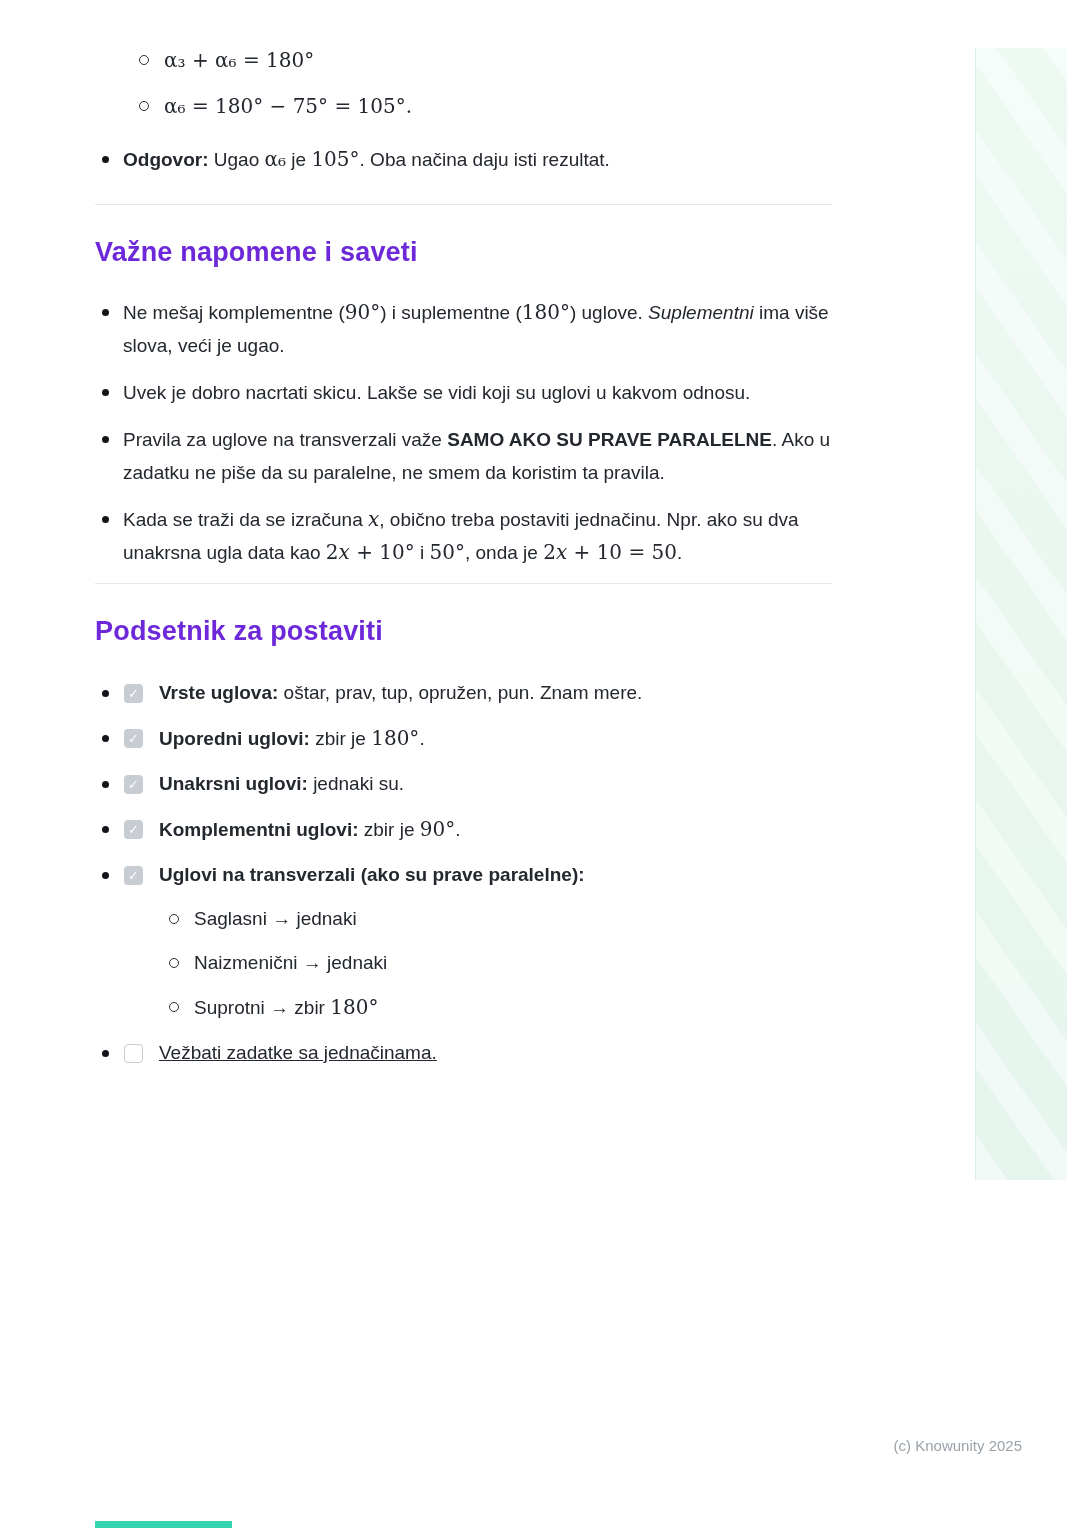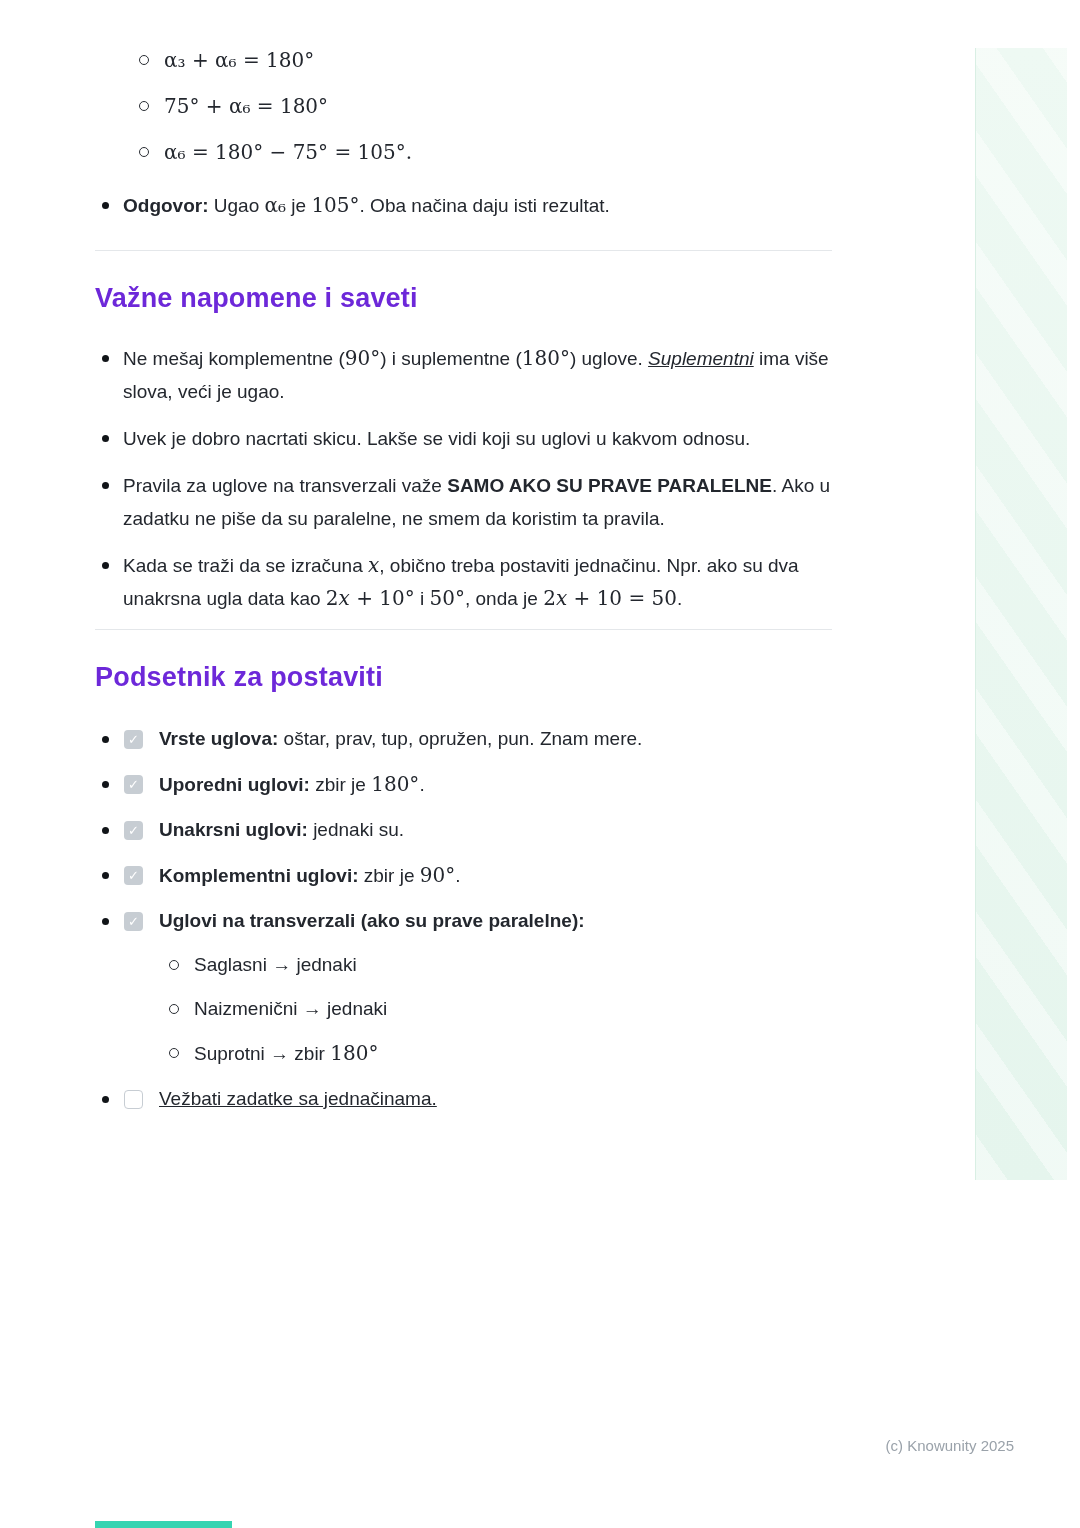--- a/index.html
+++ b/index.html
@@ -90,44 +90,41 @@
   }
   .checkbox[data-checked="false"] { background:#ffffff; border:1.5px solid #c7cdd3; }
 
   .check-sub-list { margin-top:12px; margin-left:8px; }
   .check-sub-list .sub-item { margin-bottom:12px; line-height:32px; }
   .last-check-item { margin-top:12px;text-decoration:underline; }
 
   
   .t-n { font-style:normal; font-weight:400; }
   .t-b { font-weight:700; }
-  .t-i { font-style:italic;text-decoration:underline; }
+  .t-i { font-style:italic; }
   .t-m { font-family:"DejaVu Serif","Liberation Serif",serif; font-size:20px; }
   .t-mi { font-family:"DejaVu Serif","Liberation Serif",serif; font-style:italic; font-size:20px; }
 
   .footer {
-    position:absolute; top:1437px; right:66px;
+    position:absolute; top:1437px; right:58px;
     font-size:15px; color:#9aa2aa;
   }
 </style>
 </head>
 <body>
 
 <div class="page">
 
   <div class="side-strip"></div>
 
   <div class="content">
 
     <ul class="top-math-list">
       <li class="sub-item">
         <span class="line"><span class="t-m">α₃ + α₆ = 180°</span></span>
-      </li>
-      <li class="sub-item">
-        <span class="line"><span class="t-m">75° + α₆ = 180°</span></span>
       </li>
       <li class="sub-item">
         <span class="line"><span class="t-m">α₆ = 180° − 75° = 105°.</span></span>
       </li>
     </ul>
 
     <ul class="main-list answer-list">
       <li class="bullet-item">
         <span class="line"><span class="t-b">Odgovor:</span><span class="t-n"> Ugao </span><span class="t-m">α₆</span><span class="t-n"> je </span><span class="t-m">105°</span><span class="t-n">. Oba načina daju isti rezultat.</span></span>
       </li>

